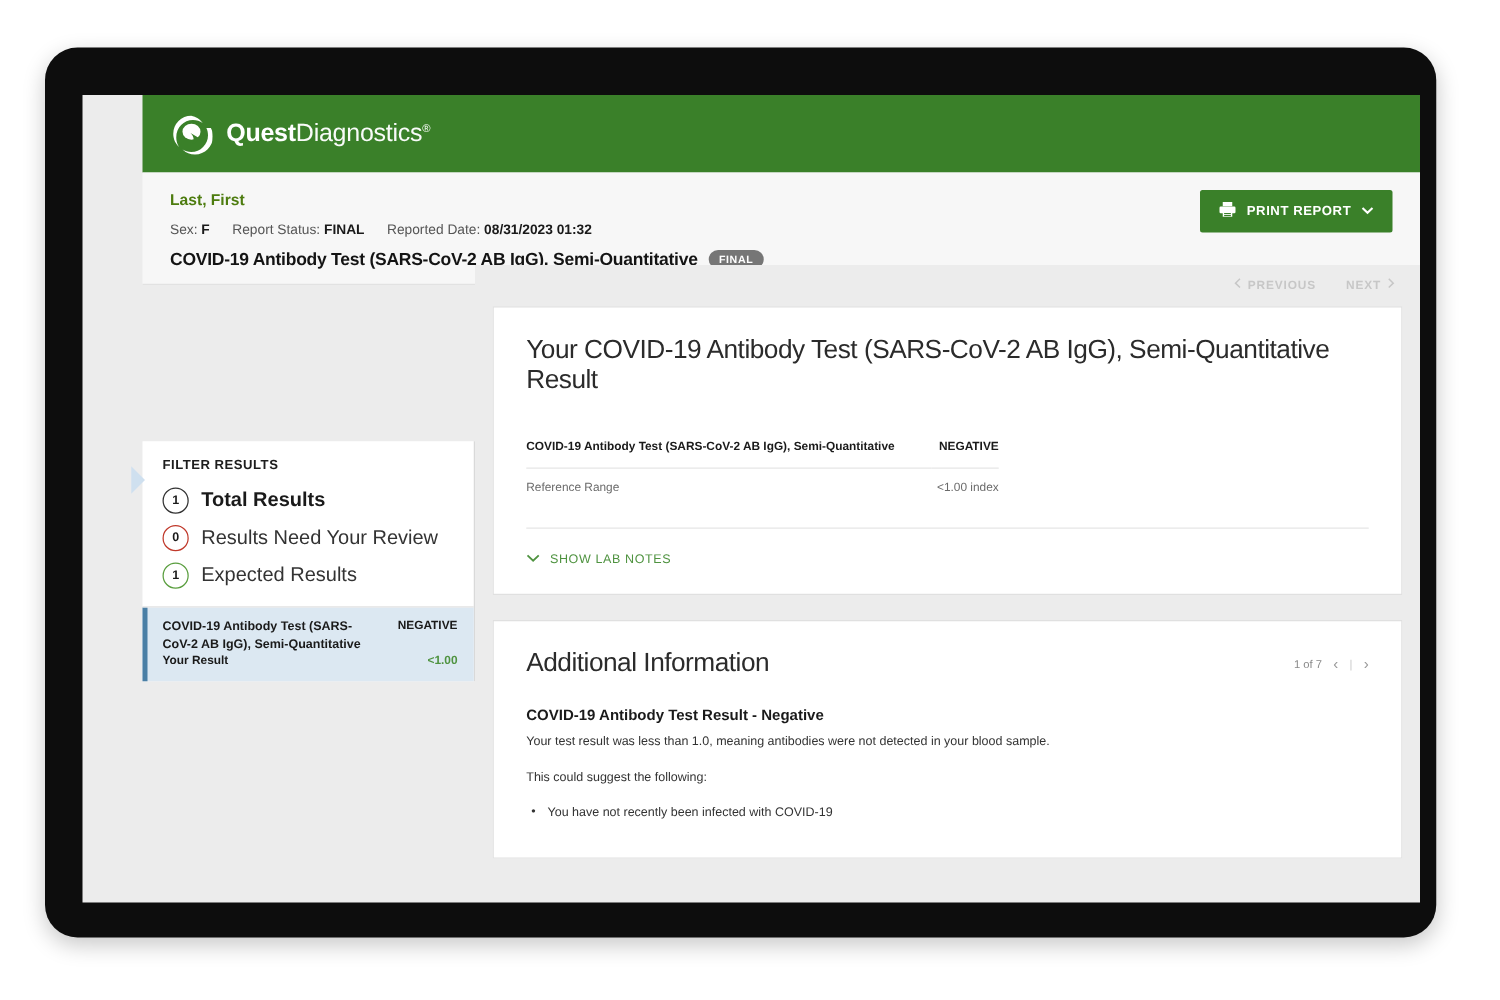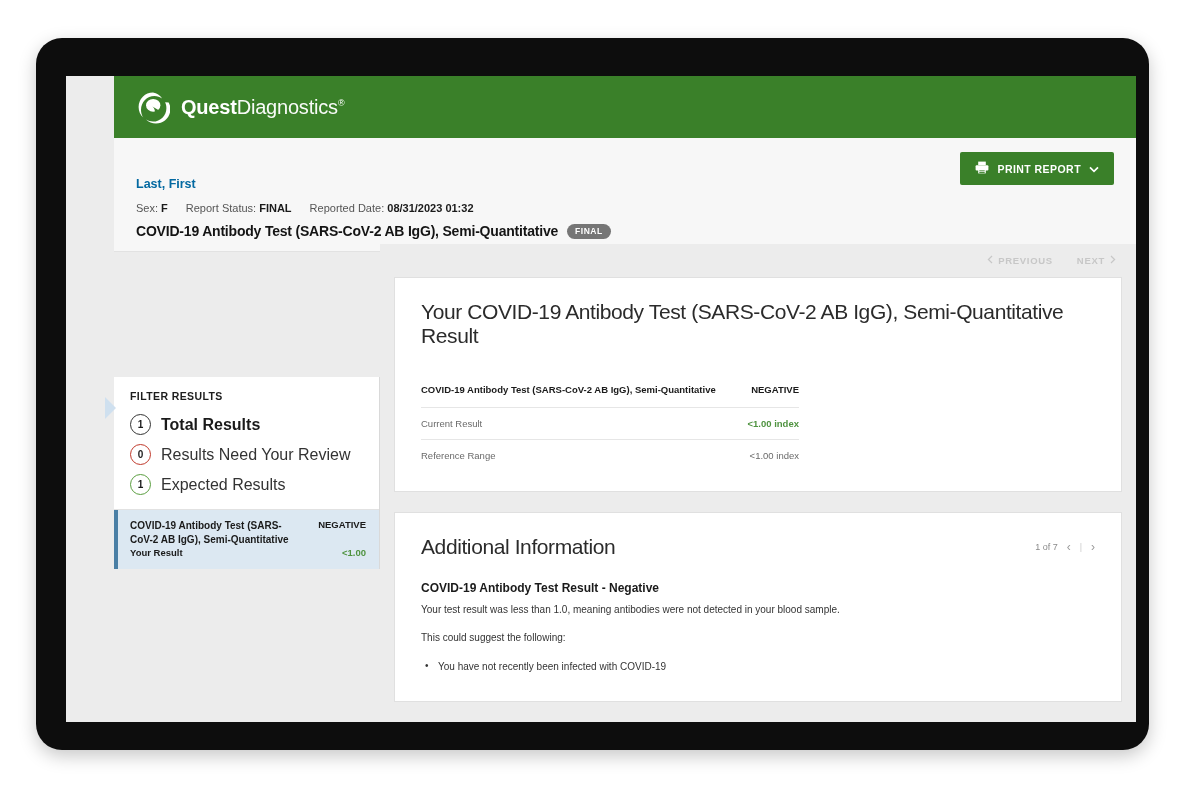--- a/index.html
+++ b/index.html
@@ -55,23 +55,22 @@
   #brand-wordmark .reg { font-size: 9px; vertical-align: super; }
 
   
   #patient-header {
     background: #f7f7f7;
     padding: 15px 22px 12px 22px;
     position: relative;
     border-bottom: 1px solid #e2e2e2;
   }
   #patient-name {
-    font-size: 12.5px; font-weight: bold; color: #0369a1;
+    font-size: 12.5px; font-weight: bold; color: #4d7c0f;
     margin-bottom: 11px;
-    margin-top: 24px;
   }
   #patient-meta {
     font-size: 11px; color: #555; margin-bottom: 9px;
     display: flex; gap: 18px;
   }
   #patient-meta b { color: #1a1a1a; font-weight: bold; }
   #report-title-row { display: flex; align-items: center; gap: 9px; }
   #report-title {
     font-size: 14px; font-weight: bold; color: #141414;
     letter-spacing: -0.2px;
@@ -360,30 +359,36 @@
       <div class="card" id="result-card">
         <div id="result-card-title">Your COVID-19 Antibody Test (SARS-CoV-2 AB IgG), Semi-Quantitative Result</div>
 
         <table id="result-table">
           <tbody>
               <tr class="head">
             <td>COVID-19 Antibody Test (SARS-CoV-2 AB IgG), Semi-Quantitative</td>
             <td class="val">NEGATIVE</td>
           </tr>
           <tr class="data">
-            <td>Current Result</td>
-            <td class="val green">&lt;1.00 index</td>
-          </tr>
-          <tr class="data">
             <td>Reference Range</td>
             <td class="val muted">&lt;1.00 index</td>
           </tr>
         </tbody>
           </table>
 
+        <div id="lab-notes-divider">
+          <span id="show-lab-notes-toggle">
+            <span>
+              <svg width="11" height="7" viewBox="0 0 11 7">
+                  <path d="M1 1.3l4.5 4.2L10 1.3" stroke="#4f9340" stroke-width="1.5" fill="none"></path>
+                </svg>
+            </span>
+            <span>SHOW LAB NOTES</span>
+          </span>
+        </div>
       </div>
 
       <div class="card" id="additional-info-card">
         <div id="additional-info-header">
           <span id="additional-info-title">Additional Information</span>
           <span id="additional-info-pager">
             <span>1 of 7</span>
             <span class="pager-arrow">‹</span>
             <span class="pager-sep">|</span>
             <span class="pager-arrow">›</span>

